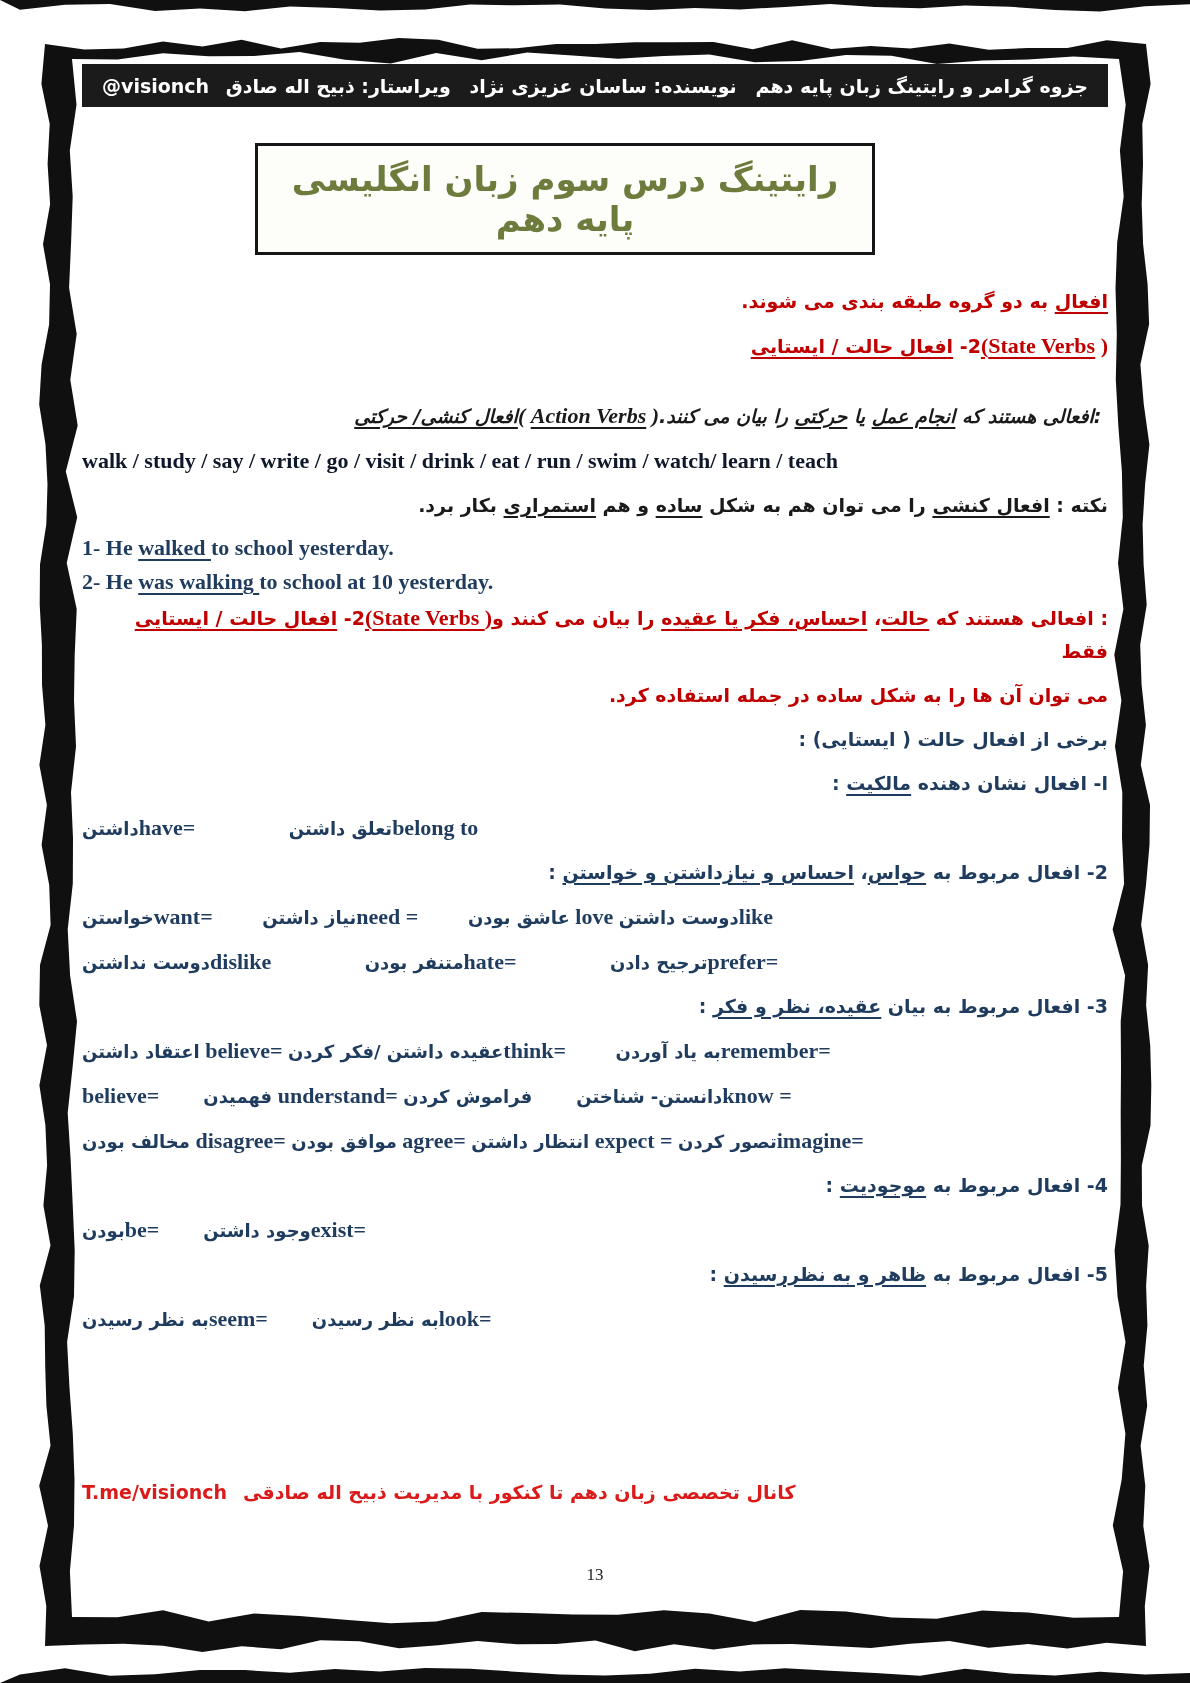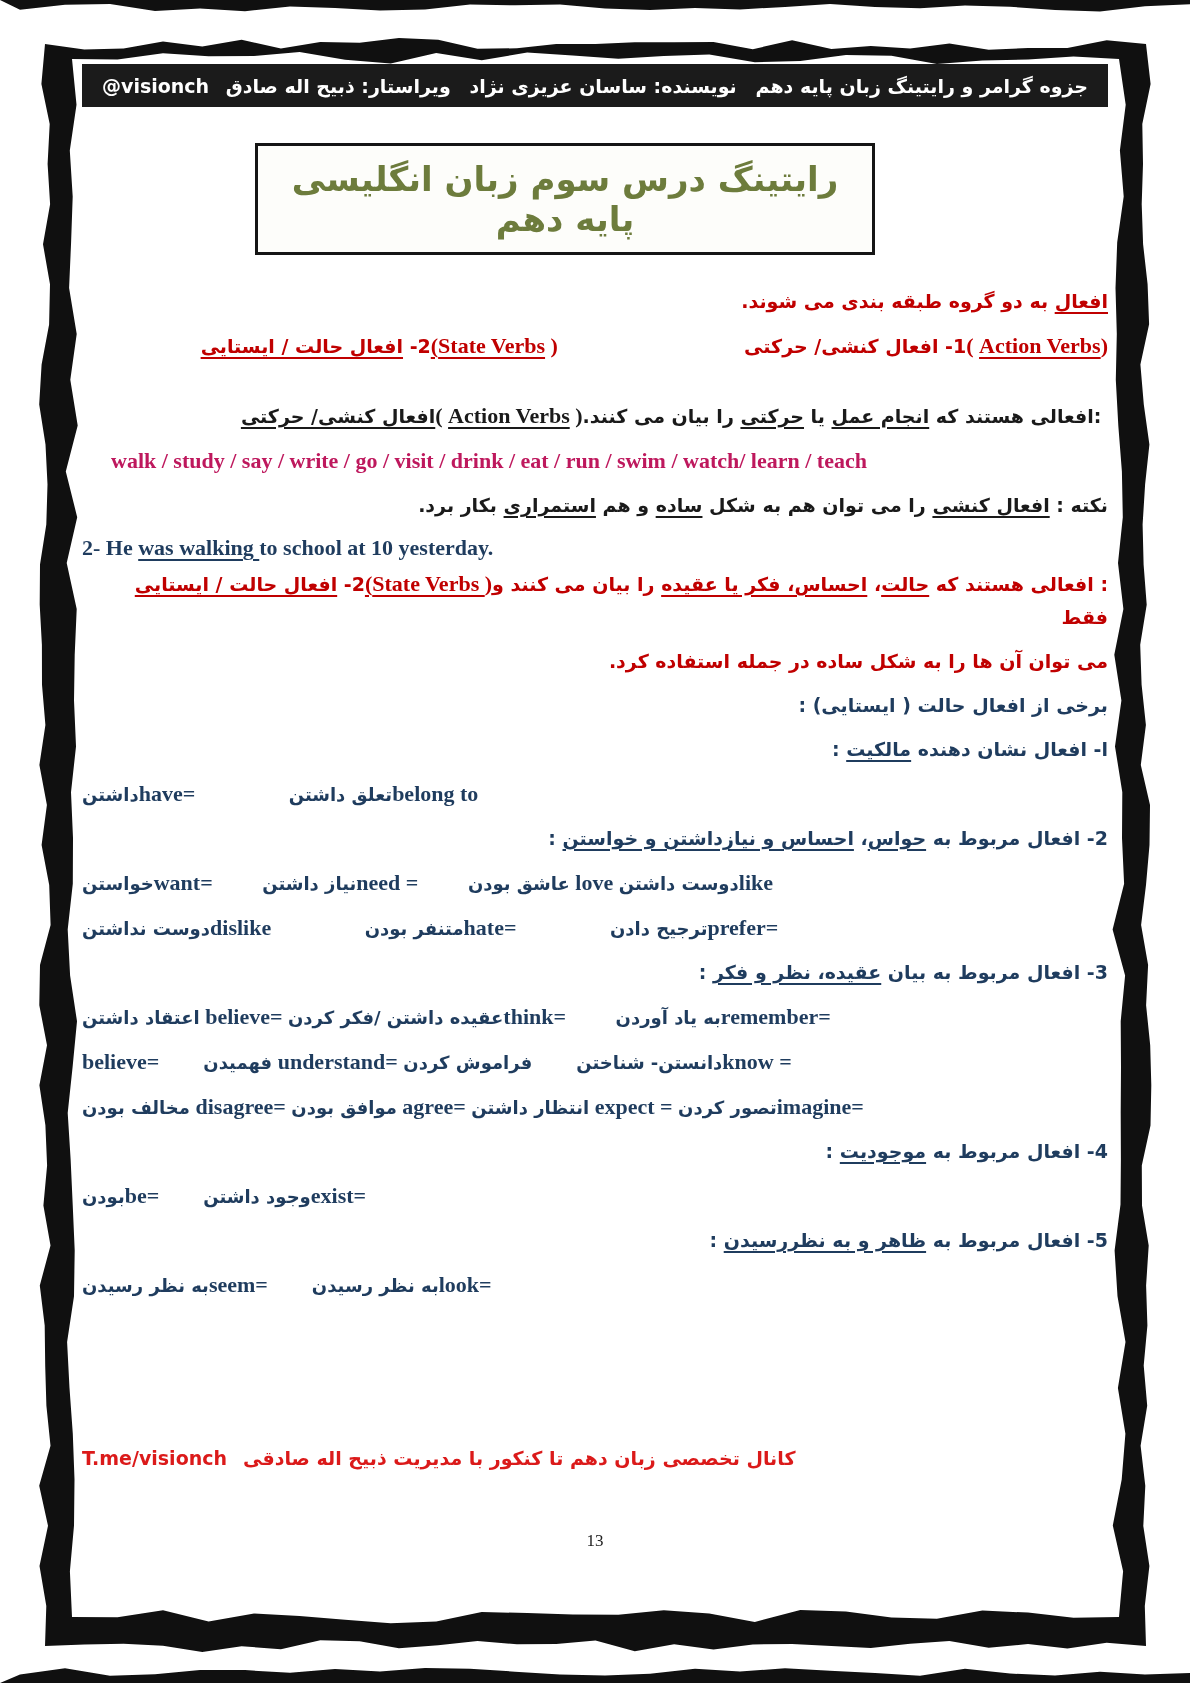--- a/index.html
+++ b/index.html
@@ -19,30 +19,30 @@
             text-align:center;padding:13px 12px;font-size:34px;font-weight:700;color:#6d7c3c;}
 
   
   .lines{margin-top:30px;}
   .line{font-weight:700;font-size:19px;line-height:33px;margin-bottom:11px;color:#1a1a1a;}
   .rtl{direction:rtl;text-align:right;}
   .ltr{direction:ltr;text-align:left;}
   .red{color:#c00000;}
   .black{color:#1a1a1a;}
   .navy{color:#1f3c5e;}
-  .blue{color:#be185d;margin-left:29px;}
+  .blue{color:#0f172a;}
   .eng{color:#1f3c5e;line-height:30px;margin-bottom:4px;}
   .mix{color:#1f3c5e;}
   .mix .fa{font-size:18px;}
   .line .en{font-family:"Liberation Serif",serif;font-weight:700;font-size:22px;
             direction:ltr;unicode-bidi:embed;}
   .line .fa{direction:rtl;unicode-bidi:embed;}
   .u{text-decoration:underline;text-underline-offset:4px;text-decoration-thickness:1.6px;}
   .gap{display:inline-block;width:44px;}
-  .gap-top{margin-top:36px;}
+  .gap-top{margin-top:36px;font-style:italic;}
   .two{display:flex;justify-content:space-between;padding-left:112px;}
 
   
   .footer{direction:rtl;text-align:left;margin-top:145px;color:#db1a1a;
           font-weight:700;font-size:19px;}
   .footer .url{direction:ltr;unicode-bidi:embed;margin-right:16px;}
   .pagenum{text-align:center;margin-top:62px;font-family:"Liberation Serif",serif;
            font-size:17px;color:#222222;}
 </style>
 </head>
@@ -65,26 +65,26 @@
       </span>
     </div>
 
     <div class="titlebox">
       <span>رایتینگ درس سوم زبان انگلیسی پایه دهم</span>
     </div>
 
     <div class="lines">
         <div class="line red rtl"><span class="fa u">افعال</span><span class="fa"> به دو گروه طبقه بندی می شوند.</span></div>
         <div class="line red rtl two">
-          <div><span class="fa">1-  افعال کنشی/ حرکتی </span><span class="en">( </span><span class="en u">Action Verbs</span><span class="en">)</span></div>
           <div><span class="fa">2- </span><span class="fa u">افعال حالت / ایستایی</span><span class="fa">   </span><span class="en u">(</span><span class="en u">State Verbs</span><span class="en">  )</span></div>
         </div>
         <div class="line black rtl gap-top"><span class="fa u">افعال کنشی/ حرکتی</span><span class="fa"> </span><span class="en">( </span><span class="en u">Action Verbs</span><span class="en"> )</span><span class="fa"> :افعالی هستند  که </span><span class="fa u">انجام عمل</span><span class="fa"> یا </span><span class="fa u">حرکتی</span><span class="fa"> را بیان می کنند.</span></div>
         <div class="line blue ltr"><span class="en">walk / study / say / write / go / visit / drink / eat / run / swim / watch/ learn / teach</span></div>
         <div class="line black rtl"><span class="fa">نکته : </span><span class="fa u">افعال کنشی</span><span class="fa"> را می توان هم به شکل </span><span class="fa u">ساده</span><span class="fa"> و هم  </span><span class="fa u">استمراری</span><span class="fa"> بکار برد.</span></div>
+        <div class="line eng ltr"><span class="en">1- He </span><span class="en u">walked </span><span class="en">to school yesterday.</span></div>
         <div class="line eng ltr"><span class="en">2- He </span><span class="en u">was walking </span><span class="en">to school at 10 yesterday.</span></div>
         <div class="line red rtl"><span class="fa">2- </span><span class="fa u">افعال حالت / ایستایی</span><span class="fa">   </span><span class="en u">(</span><span class="en u">State Verbs </span><span class="en">)</span><span class="fa">: افعالی هستند  که </span><span class="fa u">حالت</span><span class="fa">، </span><span class="fa u">احساس، فکر یا عقیده</span><span class="fa">  را بیان می کنند و فقط</span></div>
         <div class="line red rtl"><span class="fa">می توان آن ها را به شکل ساده در جمله استفاده کرد.</span></div>
         <div class="line navy rtl"><span class="fa">برخی از افعال حالت ( ایستایی) :</span></div>
         <div class="line navy rtl"><span class="fa">ا- افعال نشان دهنده </span><span class="fa u">مالکیت</span><span class="fa"> :</span></div>
         <div class="line mix ltr"><span class="en">have= </span><span class="fa">داشتن</span><span class="gap"></span><span class="gap"></span><span class="en">belong to  </span><span class="fa">تعلق داشتن</span></div>
         <div class="line navy rtl"><span class="fa">2- افعال مربوط به </span><span class="fa u">حواس</span><span class="fa">، </span><span class="fa u">احساس و نیازداشتن و خواستن</span><span class="fa"> :</span></div>
         <div class="line mix ltr"><span class="en">want= </span><span class="fa">خواستن</span><span class="gap"></span><span class="en">need =  </span><span class="fa">نیاز داشتن</span><span class="gap"></span><span class="en">like </span><span class="fa">دوست داشتن</span><span class="en">  love  </span><span class="fa">عاشق بودن</span></div>
         <div class="line mix ltr"><span class="en">dislike  </span><span class="fa">دوست نداشتن</span><span class="gap"></span><span class="gap"></span><span class="en">hate=  </span><span class="fa">متنفر بودن</span><span class="gap"></span><span class="gap"></span><span class="en">prefer= </span><span class="fa">ترجیح دادن</span></div>
         <div class="line navy rtl"><span class="fa">3- افعال مربوط به بیان </span><span class="fa u">عقیده، نظر و فکر</span><span class="fa"> :</span></div>

